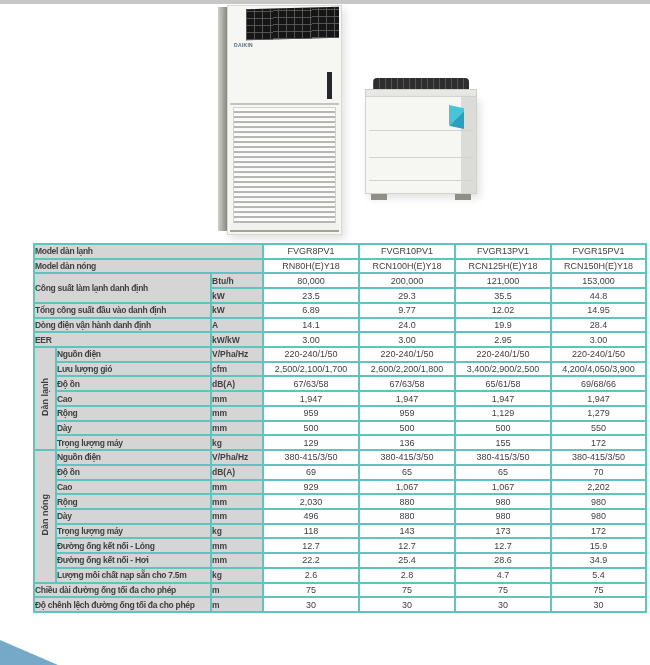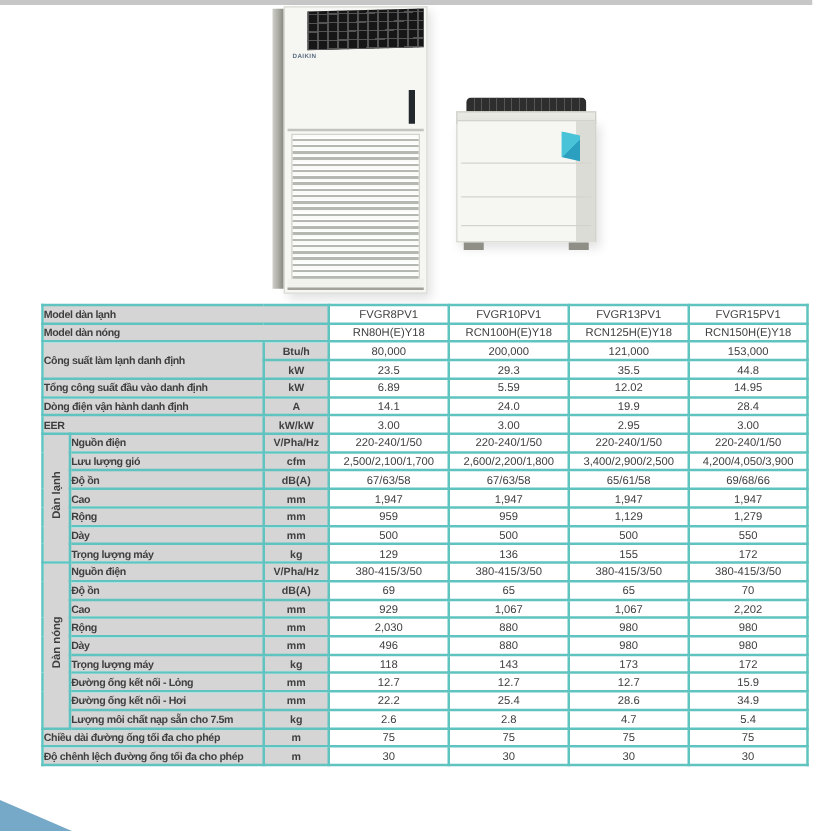--- a/index.html
+++ b/index.html
@@ -51,21 +51,21 @@
   .ou-foot-l,.ou-foot-r{position:absolute;bottom:0;width:16px;height:6px;background:#8f8f88;}
   .ou-foot-l{left:6px;} .ou-foot-r{right:6px;}
 
   
   table.spec{position:absolute;left:33px;top:243px;width:612px;height:370px;
     border-collapse:collapse;table-layout:fixed;}
   table.spec td{border:2px solid #5fc3c0;vertical-align:middle;
     overflow:hidden;white-space:nowrap;height:12px;padding:0;}
   td.label-cell{background:#d5d5d5;font-size:8.5px;font-weight:bold;
     text-align:left;padding-left:6px;letter-spacing:-0.3px;}
-  td.unit-cell{background:#d5d5d5;font-size:8.5px;font-weight:bold;text-align:center;}
+  td.unit-cell{background:#d5d5d5;font-size:8.5px;font-weight:bold;}
   td.group-cell{background:#d5d5d5;text-align:center;}
   td.value-cell{background:#ffffff;font-size:9px;text-align:center;}
   .vtext{writing-mode:vertical-rl;transform:rotate(180deg);
     font-size:9px;font-weight:bold;letter-spacing:0;}
 
   
   .corner-triangle{position:absolute;left:0;top:640px;width:58px;height:25px;
     background:#76a9c8;clip-path:polygon(0 0,100% 100%,0 100%);}
 </style>
 </head>
@@ -135,21 +135,21 @@
         <td class="unit-cell">kW</td>
         <td class="value-cell">23.5</td>
         <td class="value-cell">29.3</td>
         <td class="value-cell">35.5</td>
         <td class="value-cell">44.8</td>
       </tr>
       <tr>
         <td class="label-cell" colspan="2">Tổng công suất đầu vào danh định</td>
         <td class="unit-cell">kW</td>
         <td class="value-cell">6.89</td>
-        <td class="value-cell">5.59</td>
+        <td class="value-cell">9.77</td>
         <td class="value-cell">12.02</td>
         <td class="value-cell">14.95</td>
       </tr>
       <tr>
         <td class="label-cell" colspan="2">Dòng điện vận hành danh định</td>
         <td class="unit-cell">A</td>
         <td class="value-cell">14.1</td>
         <td class="value-cell">24.0</td>
         <td class="value-cell">19.9</td>
         <td class="value-cell">28.4</td>

